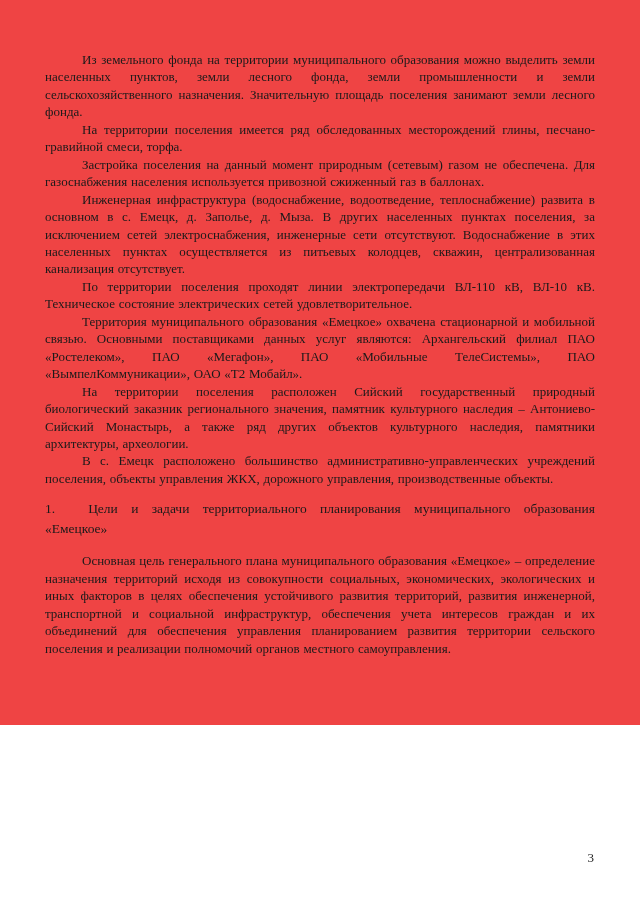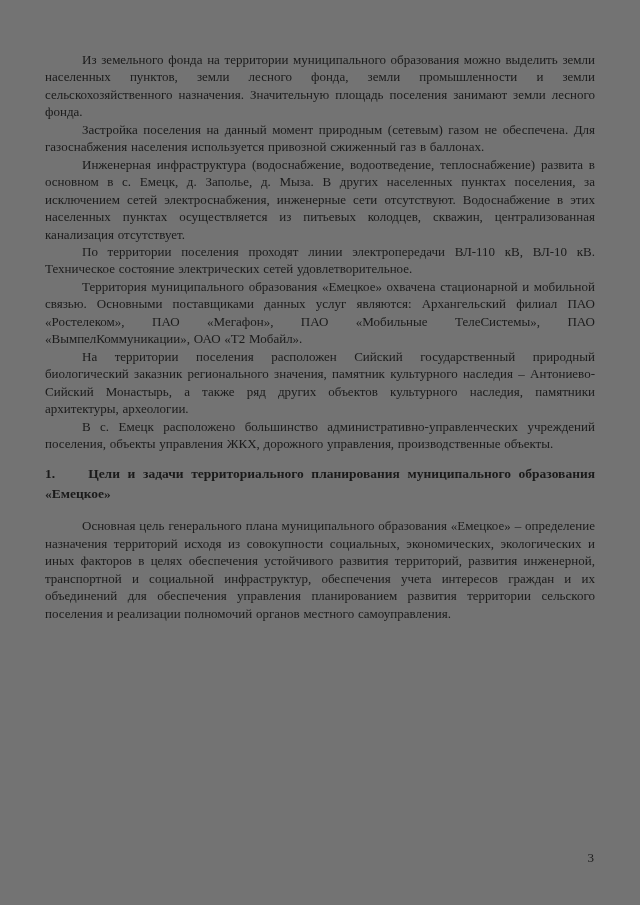--- a/index.html
+++ b/index.html
@@ -10,42 +10,42 @@
     width: 640px;
     height: 905px;
     background: #ffffff;
     font-family: "Liberation Serif", "DejaVu Serif", serif;
     color: #1a1a1a;
     overflow: hidden;
   }
   .page {
     position: relative;
     width: 640px;
-    height: 905px;
-    background: #737373;
+    height: 725px;
+    background: #ef4444;
   }
   .text-block {
     position: absolute;
     left: 45px;
     top: 51px;
     width: 550px;
   }
   p.par {
     margin: 0;
     font-size: 13px;
     line-height: 17.45px;
     text-align: justify;
     text-indent: 37px;
     word-spacing: 0.5px;
   }
   p.heading {
     margin: 12px 0 13px 0;
     font-size: 13.5px;
     line-height: 20px;
-    font-weight: bold;
+    font-weight: normal;
     text-align: justify;
     text-indent: 0;
   }
   .heading .tab {
     display: inline-block;
     width: 33px;
   }
   .page-number {
     position: absolute;
     top: 850px;
@@ -54,20 +54,21 @@
     line-height: 15px;
     color: #1a1a1a;
   }
 </style>
 </head>
 <body>
 
 <div class="page">
   <div class="text-block">
     <p class="par">Из земельного фонда на территории муниципального образования можно выделить земли населенных пунктов, земли лесного фонда, земли промышленности и земли сельскохозяйственного назначения. Значительную площадь поселения занимают земли лесного фонда.</p>
+    <p class="par">На территории поселения имеется ряд обследованных месторождений глины, песчано-гравийной смеси, торфа.</p>
     <p class="par">Застройка поселения на данный момент природным (сетевым) газом не обеспечена. Для газоснабжения населения используется привозной сжиженный газ в баллонах.</p>
     <p class="par">Инженерная инфраструктура (водоснабжение, водоотведение, теплоснабжение) развита в основном в с. Емецк, д. Заполье, д. Мыза. В других населенных пунктах поселения, за исключением сетей электроснабжения, инженерные сети отсутствуют. Водоснабжение в этих населенных пунктах осуществляется из питьевых колодцев, скважин, централизованная канализация отсутствует.</p>
     <p class="par">По территории поселения проходят линии электропередачи ВЛ-110 кВ, ВЛ-10 кВ. Техническое состояние электрических сетей удовлетворительное.</p>
     <p class="par">Территория муниципального образования «Емецкое» охвачена стационарной и мобильной связью. Основными поставщиками данных услуг являются: Архангельский филиал ПАО «Ростелеком», ПАО «Мегафон», ПАО «Мобильные ТелеСистемы», ПАО «ВымпелКоммуникации», ОАО «Т2 Мобайл».</p>
     <p class="par">На территории поселения расположен Сийский государственный природный биологический заказник регионального значения, памятник культурного наследия – Антониево-Сийский Монастырь, а также ряд других объектов культурного наследия, памятники архитектуры, археологии.</p>
     <p class="par">В с. Емецк расположено большинство административно-управленческих учреждений поселения, объекты управления ЖКХ, дорожного управления, производственные объекты.</p>
 
     <p class="heading"><span>1.</span><span class="tab"></span><span>Цели и задачи территориального планирования муниципального образования «Емецкое»</span></p>
 
     <p class="par">Основная цель генерального плана муниципального образования «Емецкое» – определение назначения территорий исходя из совокупности социальных, экономических, экологических и иных факторов в целях обеспечения устойчивого развития территорий, развития инженерной, транспортной и социальной инфраструктур, обеспечения учета интересов граждан и их объединений для обеспечения управления планированием развития территории сельского поселения и реализации полномочий органов местного самоуправления.</p>

